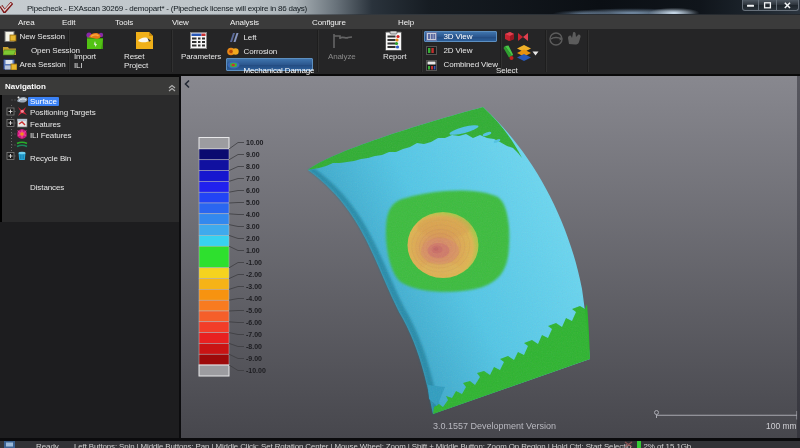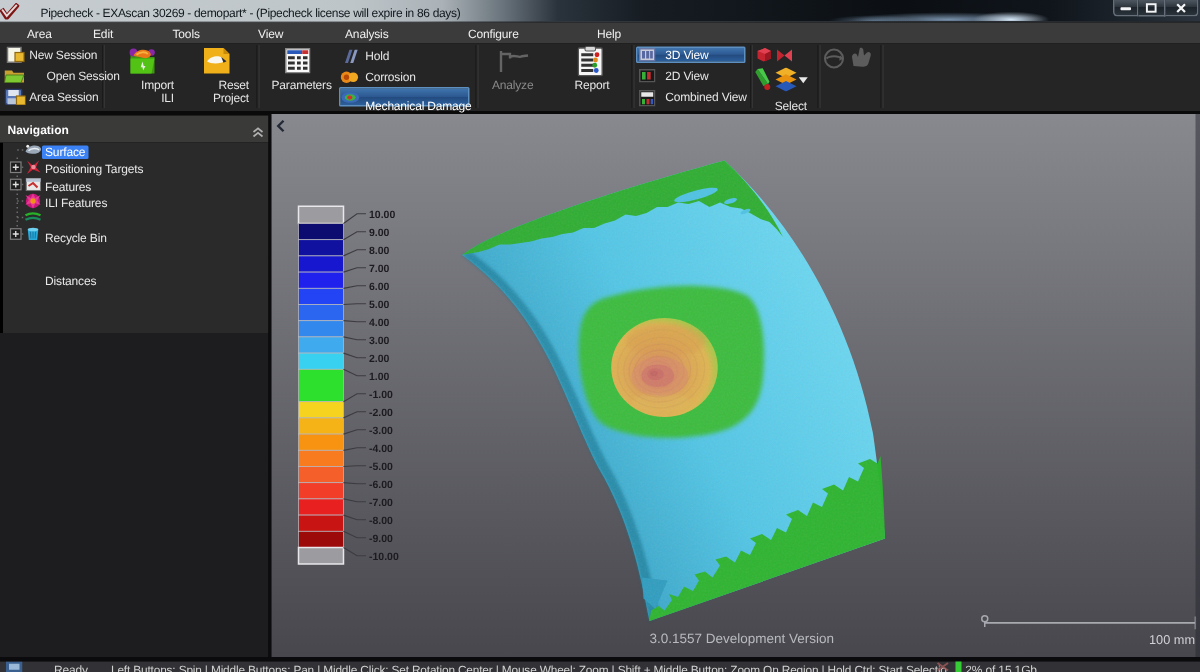--- a/index.html
+++ b/index.html
@@ -27,21 +27,21 @@
 
 
 #menubar { left:0; top:15px; width:800px; height:14px; background:#3b3b3b; }
 .mitem { top:18px; font-size:8px; color:#f0f0f0; letter-spacing:-0.1px; }
 
 
 #toolbar { left:0; top:29px; width:800px; height:45px; background:#252526; }
 #toolbot { left:0; top:74px; width:800px; height:3px; background:#0a0a0a; }
 .tsep { top:30px; width:2px; height:42px; background:linear-gradient(to right,#141414,#3a3a3a); }
 .tlbl { font-size:8px; color:#e6e6e6; white-space:nowrap; letter-spacing:-0.12px; }
-.tlblc { font-size:8px; color:#e6e6e6; text-align:right; white-space:nowrap; letter-spacing:-0.12px; }
+.tlblc { font-size:8px; color:#e6e6e6; text-align:left; white-space:nowrap; letter-spacing:-0.12px; }
 .gray { color:#8a8a8a !important; }
 .hlbox { background:linear-gradient(#3f74ad 0%, #2c5890 50%, #234a7e 51%, #2c5f9b 100%); border:1px solid #5d8fc0; border-radius:1px; }
 
 
 #panelhead { left:0; top:77px; width:179px; height:18px; background:#3a3a39; }
 #navtext { left:5px; top:81.5px; font-size:8px; font-weight:bold; color:#fdfdfd; }
 #treebox { left:2px; top:95px; width:177px; height:127px; background:#2a2a2b; }
 #panelrest { left:0; top:222px; width:179px; height:215.5px; background:#1d1d1f; }
 #panelsep { left:179px; top:76px; width:2px; height:361.5px; background:#0c0c0e; }
 .trow { font-size:8px; color:#e8e8e8; white-space:nowrap; letter-spacing:-0.1px; }
@@ -151,21 +151,21 @@
       <rect x="2" y="12.5" width="4.5" height="2"></rect>
         <rect x="8" y="12.5" width="2.5" height="2"></rect>
         <rect x="12" y="12.5" width="3" height="2"></rect>
     </g>
   </svg>
   <div class="tlbl abs" style="left:181px; top:52px;">Parameters</div>
   <svg class="abs" style="left:228px; top:32.5px;" width="11" height="9" viewBox="0 0 11 9">
     <path d="M2,9 L5,0 L7,0 L4,9 Z" fill="#5a6a9a"></path>
     <path d="M5.5,9 L8.5,0 L10.5,0 L7.5,9 Z" fill="#8a98c0"></path>
   </svg>
-  <div class="tlbl abs" style="left:243.5px; top:32.5px;">Hold</div>
+  <div class="tlbl abs" style="left:243.5px; top:32.5px;">Left</div>
   <svg class="abs" style="left:227px; top:46.5px;" width="12" height="9" viewBox="0 0 12 9">
     <circle cx="4" cy="4.5" r="3.8" fill="#e88818"></circle>
     <circle cx="8.5" cy="4.5" r="3.2" fill="#f0a820"></circle>
     <circle cx="4" cy="4.5" r="1.8" fill="#b84808"></circle>
   </svg>
   <div class="tlbl abs" style="left:243.5px; top:46.5px;">Corrosion</div>
   <div class="hlbox abs" style="left:225.5px; top:58px; width:87px; height:12.5px;"></div>
   <svg class="abs" style="left:227px; top:60.5px;" width="13" height="8" viewBox="0 0 13 8">
     <ellipse cx="6.5" cy="4" rx="6" ry="3.5" fill="#3a6ab8"></ellipse>
     <ellipse cx="6.5" cy="4" rx="3.6" ry="2.2" fill="#40b040"></ellipse>

